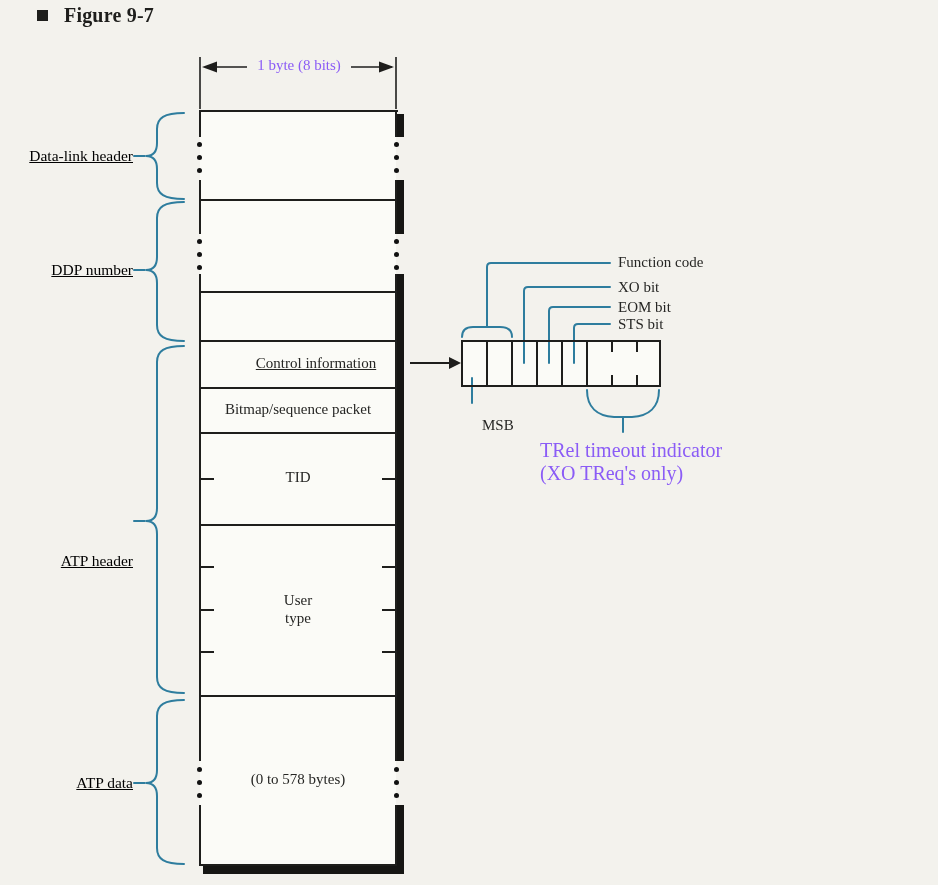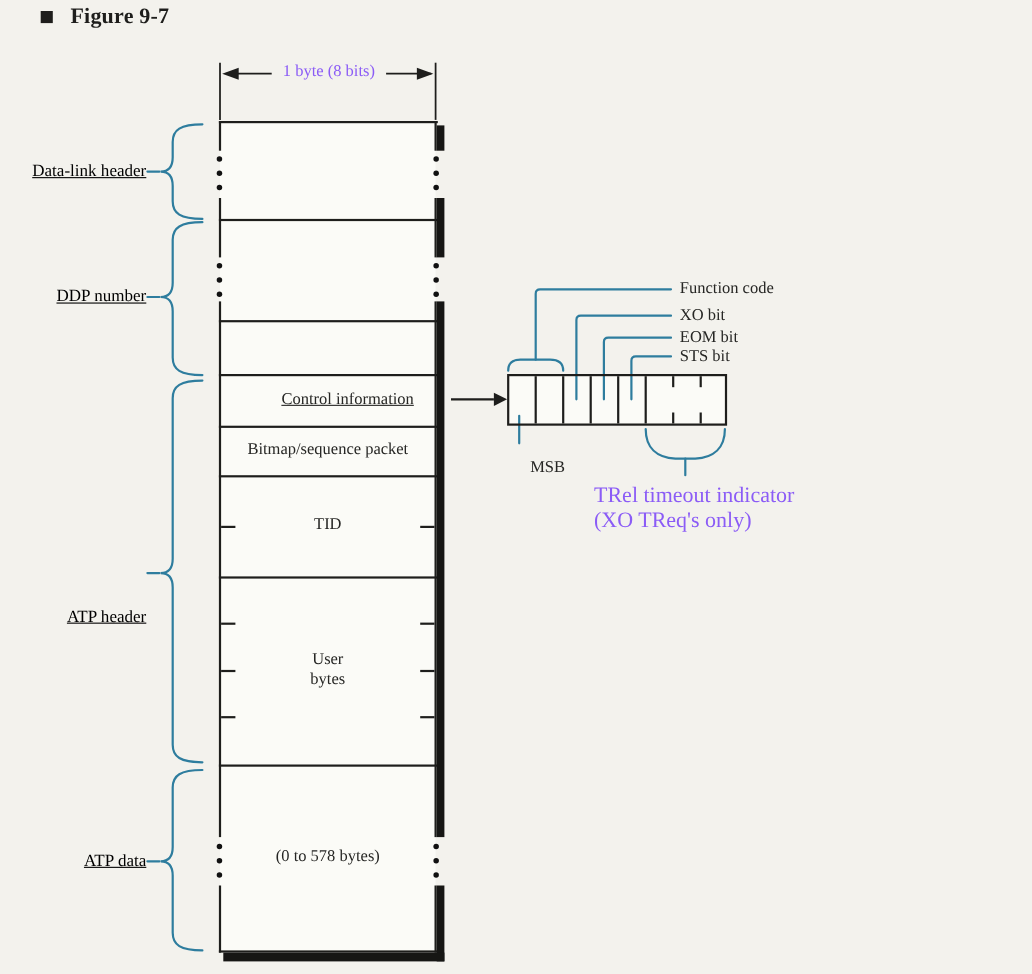--- a/index.html
+++ b/index.html
@@ -143,21 +143,21 @@
   <div class="tick" style="left:382px;top:651px;"></div>
 
   <div class="cell-text" style="left:219px;top:340px;width:194px;height:47px;text-decoration:underline;">Control information</div>
   <div class="cell-text" style="left:201px;top:387px;width:194px;height:45px;">
     <span>Bitmap/</span>
     <span>sequence packet</span>
   </div>
   <div class="cell-text" style="left:201px;top:432px;width:194px;height:92px;">TID</div>
   <div class="cell-text" style="left:201px;top:524px;width:194px;height:171px;flex-direction:column;">
     <span>User</span>
-    <span>bytes</span>
+    <span>type</span>
   </div>
   <div class="cell-text" style="left:201px;top:695px;width:194px;height:170px;">(0 to 578 bytes)</div>
 
   <div class="side-label" style="left:8px;top:147px;">Data-link header</div>
   <div class="side-label" style="left:8px;top:261px;">DDP number</div>
   <div class="side-label" style="left:8px;top:512px;margin-top:40px;">ATP header</div>
   <div class="side-label" style="left:8px;top:774px;">ATP data</div>
 
   <div class="abs" style="left:461px;top:340px;width:200px;height:47px;border:2px solid var(--ink);box-sizing:border-box;background:transparent;"></div>
   <div class="btick" style="left:486px;top:342px;height:43px;"></div>

